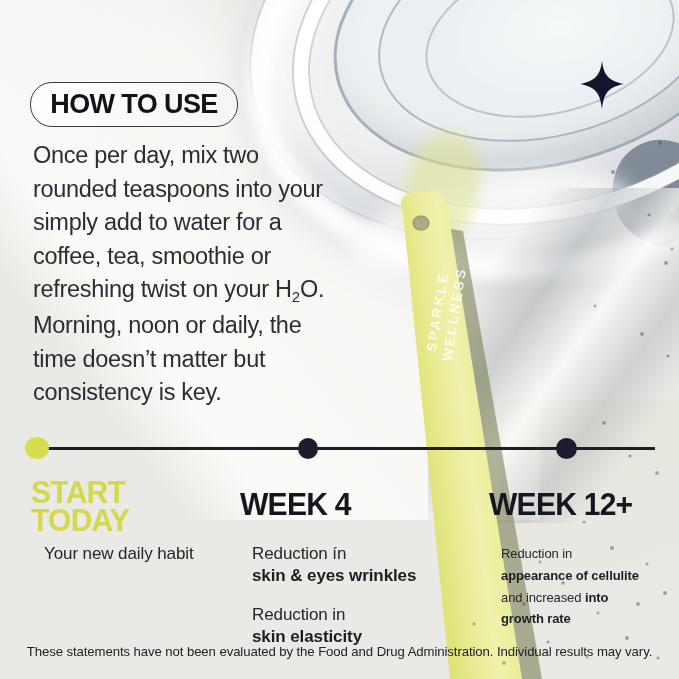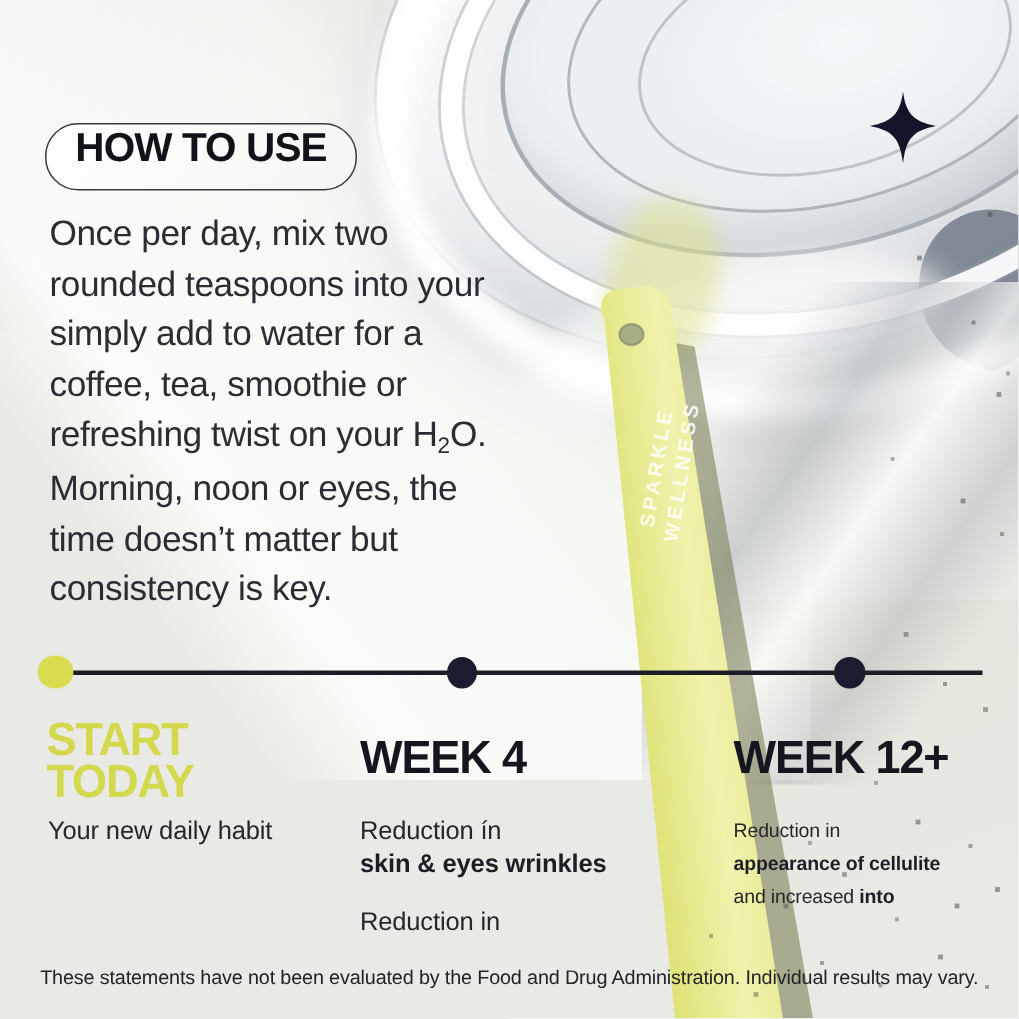--- a/index.html
+++ b/index.html
@@ -86,41 +86,41 @@
     color:rgba(255,255,255,.82); }
 
   .star { left:577px; top:52px; width:50px; height:66px; }
 
   
   .content { position:absolute; inset:0; z-index:5; }
 
   .badge { left:30px; top:82px; width:206px; height:43px;
     border:1.6px solid #3a3a40; border-radius:22px;
     background:linear-gradient(135deg, #ffffff, #f5f5f3);
-    display:flex; align-items:flex-start; justify-content:center;
+    display:flex; align-items:center; justify-content:center;
     font-size:27px; font-weight:bold; letter-spacing:-0.6px; color:#121218; }
 
   .para { color:#2c2c34; font-size:23.5px; line-height:33.5px; letter-spacing:-0.3px; }
   .para .ln { white-space:nowrap; }
   .p1 { left:33px; top:139px; }
   .p2 { left:33px; top:309px; }
   .h2sub { font-size:15px; position:relative; top:5px; letter-spacing:0; }
 
   .tl-line { left:37px; top:447px; width:618px; height:2.5px; background:#1d1d26; }
   .dot { position:absolute; border-radius:50%; }
   .dot-start { left:25px; top:437px; width:24px; height:22px; background:#d8dc4e; }
   .dot-w4 { left:298px; top:438px; width:20px; height:21px; background:#1c1c30; }
   .dot-w12 { left:556px; top:438px; width:21px; height:21px; background:#1c1c30; }
 
   .mtitle { font-weight:bold; letter-spacing:-0.8px; transform:scaleX(.97); transform-origin:left; }
   .t-start { left:31px; top:479px; width:125px; font-size:31px; line-height:28px; color:#d3d84c; }
   .t-w4 { left:240px; top:487px; font-size:31px; color:#16161f; white-space:nowrap; }
   .t-w12 { left:489px; top:487px; font-size:31px; color:#16161f; white-space:nowrap; }
 
-  .col { font-size:17px; line-height:22px; color:#26262c; letter-spacing:-0.1px; }
+  .col { font-size:17px; line-height:22px; color:#26262c; letter-spacing:-0.1px;margin-left:12px; }
   .col .ln { white-space:nowrap; }
   .col b { font-weight:bold; color:#1d1d26; }
   .col1 { left:32px; top:543px; }
   .col2 { left:240px; top:543px; }
   .col2 .block2 { margin-top:17px; }
   .col3 { left:489px; top:543px; font-size:13px; line-height:21.8px; }
 
   .disclaimer { left:0; top:644px; width:679px; text-align:center;
     font-size:13.2px; color:#222228; letter-spacing:-0.1px; }
 </style>
@@ -182,21 +182,21 @@
 
     <div class="abs para p1">
       <div class="ln">Once per day, mix two</div>
       <div class="ln">rounded teaspoons into your</div>
       <div class="ln">simply add to water for a</div>
       <div class="ln">coffee, tea, smoothie or</div>
       <div class="ln"><span>refreshing twist on your H</span><span class="h2sub">2</span><span>O.</span></div>
     </div>
 
     <div class="abs para p2">
-      <div class="ln">Morning, noon or eyes, the</div>
+      <div class="ln">Morning, noon or daily, the</div>
       <div class="ln">time doesn’t matter but</div>
       <div class="ln">consistency is key.</div>
     </div>
 
     <div>
       <div class="abs tl-line"></div>
       <div class="dot dot-start"></div>
       <div class="dot dot-w4"></div>
       <div class="dot dot-w12"></div>
 
@@ -206,26 +206,28 @@
 
       <div class="abs col col1">
         <div class="ln">Your new daily habit</div>
       </div>
 
       <div class="abs col col2">
         <div class="ln">Reduction ín</div>
         <div class="ln"><b>skin &amp; eyes wrinkles</b></div>
         <div class="block2">
           <div class="ln">Reduction in</div>
+          <div class="ln"><b>skin elasticity</b></div>
         </div>
       </div>
 
       <div class="abs col col3">
         <div class="ln">Reduction in</div>
         <div class="ln"><b>appearance of cellulite</b></div>
         <div class="ln"><span>and increased </span><b>into</b></div>
+        <div class="ln"><b>growth rate</b></div>
       </div>
     </div>
 
     <div class="abs disclaimer">These statements have not been evaluated by the Food and Drug Administration. Individual results may vary.</div>
   </div>
 
 </div>
 
 </body></html>

